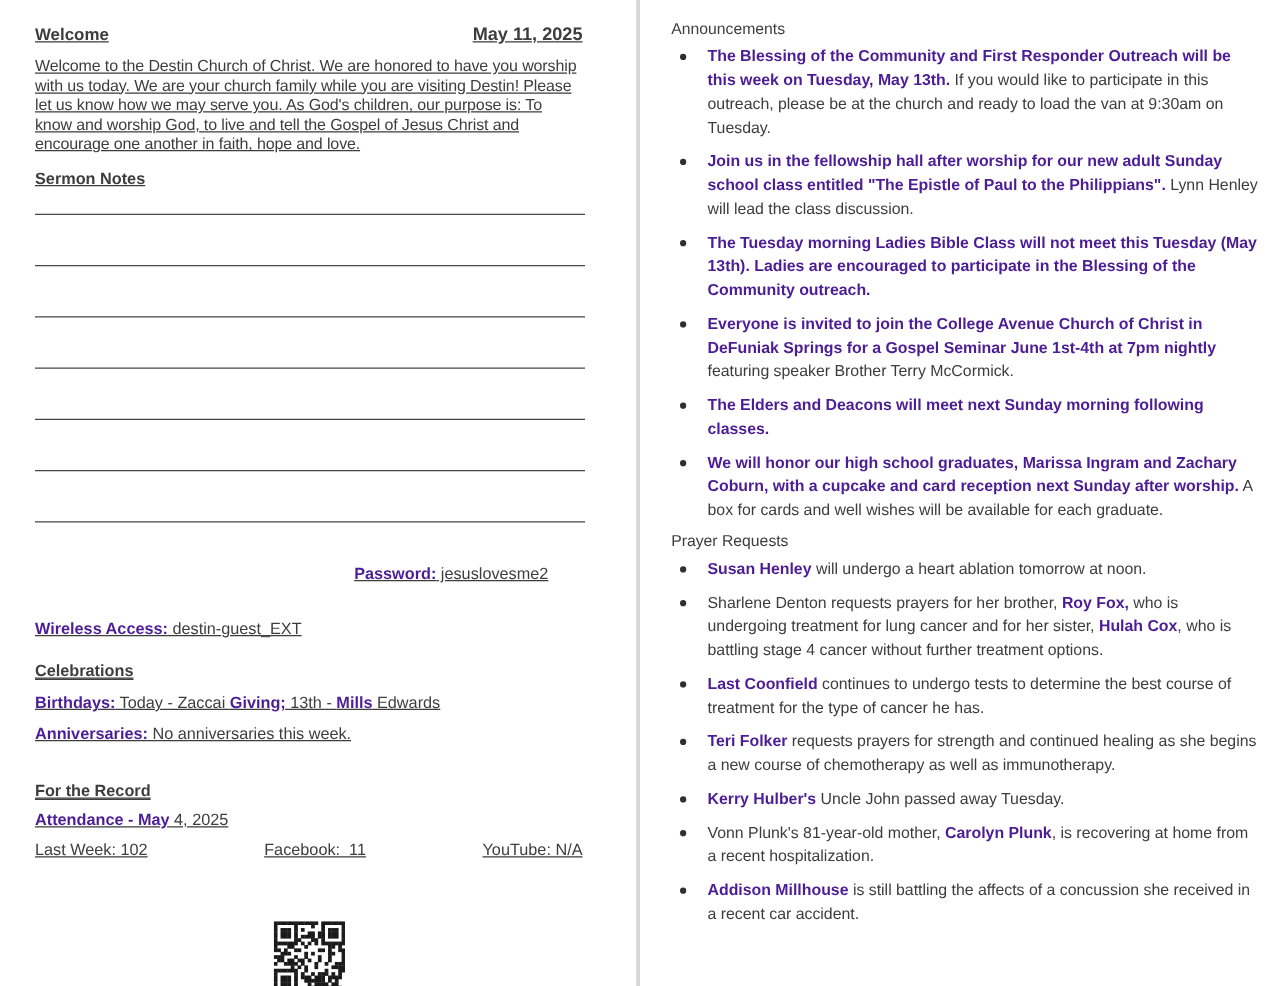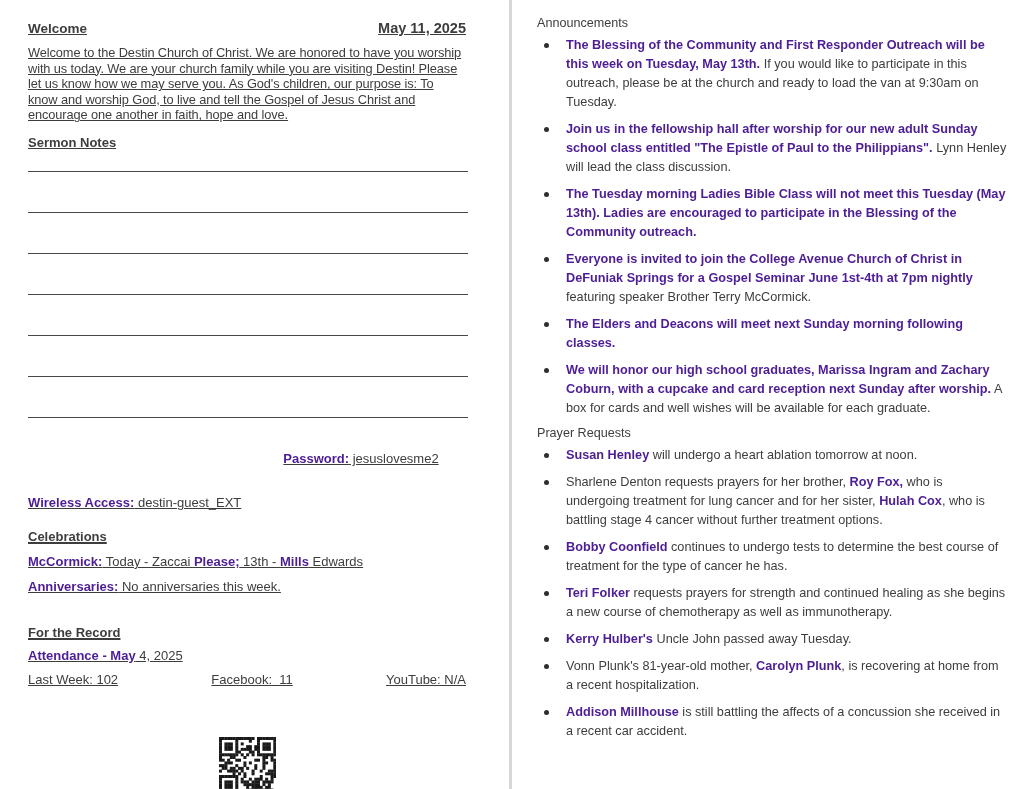--- a/index.html
+++ b/index.html
@@ -70,21 +70,21 @@
         <div class="note-line"></div>
         <div class="note-line"></div>
       </div>
 
     <div class="wifi-row">
       <span class="wifi-net"><b>Wireless Access:</b><span> destin-guest_EXT</span></span>
       <span class="wifi-pass"><b>Password:</b><span> jesuslovesme2</span></span>
     </div>
 
     <div class="sec-underline">Celebrations</div>
-    <div class="cel-line"><b>McCormick:</b><span> Today - Zaccai </span><b>Please;</b><span>  13th - </span><b>Mills</b><span> Edwards</span></div>
+    <div class="cel-line"><b>Birthdays:</b><span> Today - Zaccai </span><b>Giving;</b><span>  13th - </span><b>Mills</b><span> Edwards</span></div>
     <div class="cel-line"><b>Anniversaries:</b><span>  No anniversaries this week.</span></div>
 
     <div class="sec-underline record-h">For the Record</div>
     <div class="rec-line"><b>Attendance - May</b><span> 4, 2025</span></div>
     <div class="stats-row">
       <span class="stat">Last Week: 102</span>
       <span class="stat">Facebook:  11</span>
       <span class="stat">YouTube: N/A</span>
     </div>
 
@@ -337,21 +337,21 @@
         <li><b>The Tuesday morning Ladies Bible Class will not meet this Tuesday (May 13th). Ladies are encouraged to participate in the Blessing of the Community outreach.</b></li>
         <li><b>Everyone is invited to join the College Avenue Church of Christ in DeFuniak Springs for a Gospel Seminar June 1st-4th at 7pm nightly</b><span> featuring speaker Brother Terry McCormick.</span></li>
         <li><b>The Elders and Deacons will meet next Sunday morning following classes.</b></li>
         <li><b>We will honor our high school graduates, Marissa Ingram and Zachary Coburn, with a cupcake and card reception next Sunday after worship.</b><span> A box for cards and well wishes will be available for each graduate.</span></li>
       </ul>
 
     <div class="col-h prayer-h">Prayer Requests</div>
     <ul class="blist">
         <li><b>Susan Henley</b><span> will undergo a heart ablation tomorrow at noon.</span></li>
         <li><span>Sharlene Denton requests prayers for her brother, </span><b>Roy Fox,</b><span> who is undergoing treatment for lung cancer and for her sister, </span><b>Hulah Cox</b><span>, who is battling stage 4 cancer without further treatment options.</span></li>
-        <li><b>Bobby Coonfield</b><span> continues to undergo tests to determine the best course of treatment for the type of cancer he has.</span></li>
+        <li><b>Last Coonfield</b><span> continues to undergo tests to determine the best course of treatment for the type of cancer he has.</span></li>
         <li><b>Teri Folker</b><span> requests prayers for strength and continued healing as she begins a new course of chemotherapy as well as immunotherapy.</span></li>
         <li><b>Kerry Hulber's</b><span> Uncle John passed away Tuesday.</span></li>
         <li><span>Vonn Plunk's 81-year-old mother, </span><b>Carolyn Plunk</b><span>, is recovering at home from a recent hospitalization.</span></li>
         <li><b>Addison Millhouse</b><span> is still battling the affects of a concussion she received in a recent car accident.</span></li>
       </ul>
   </div>
 
 </div>
 
 </body></html>

